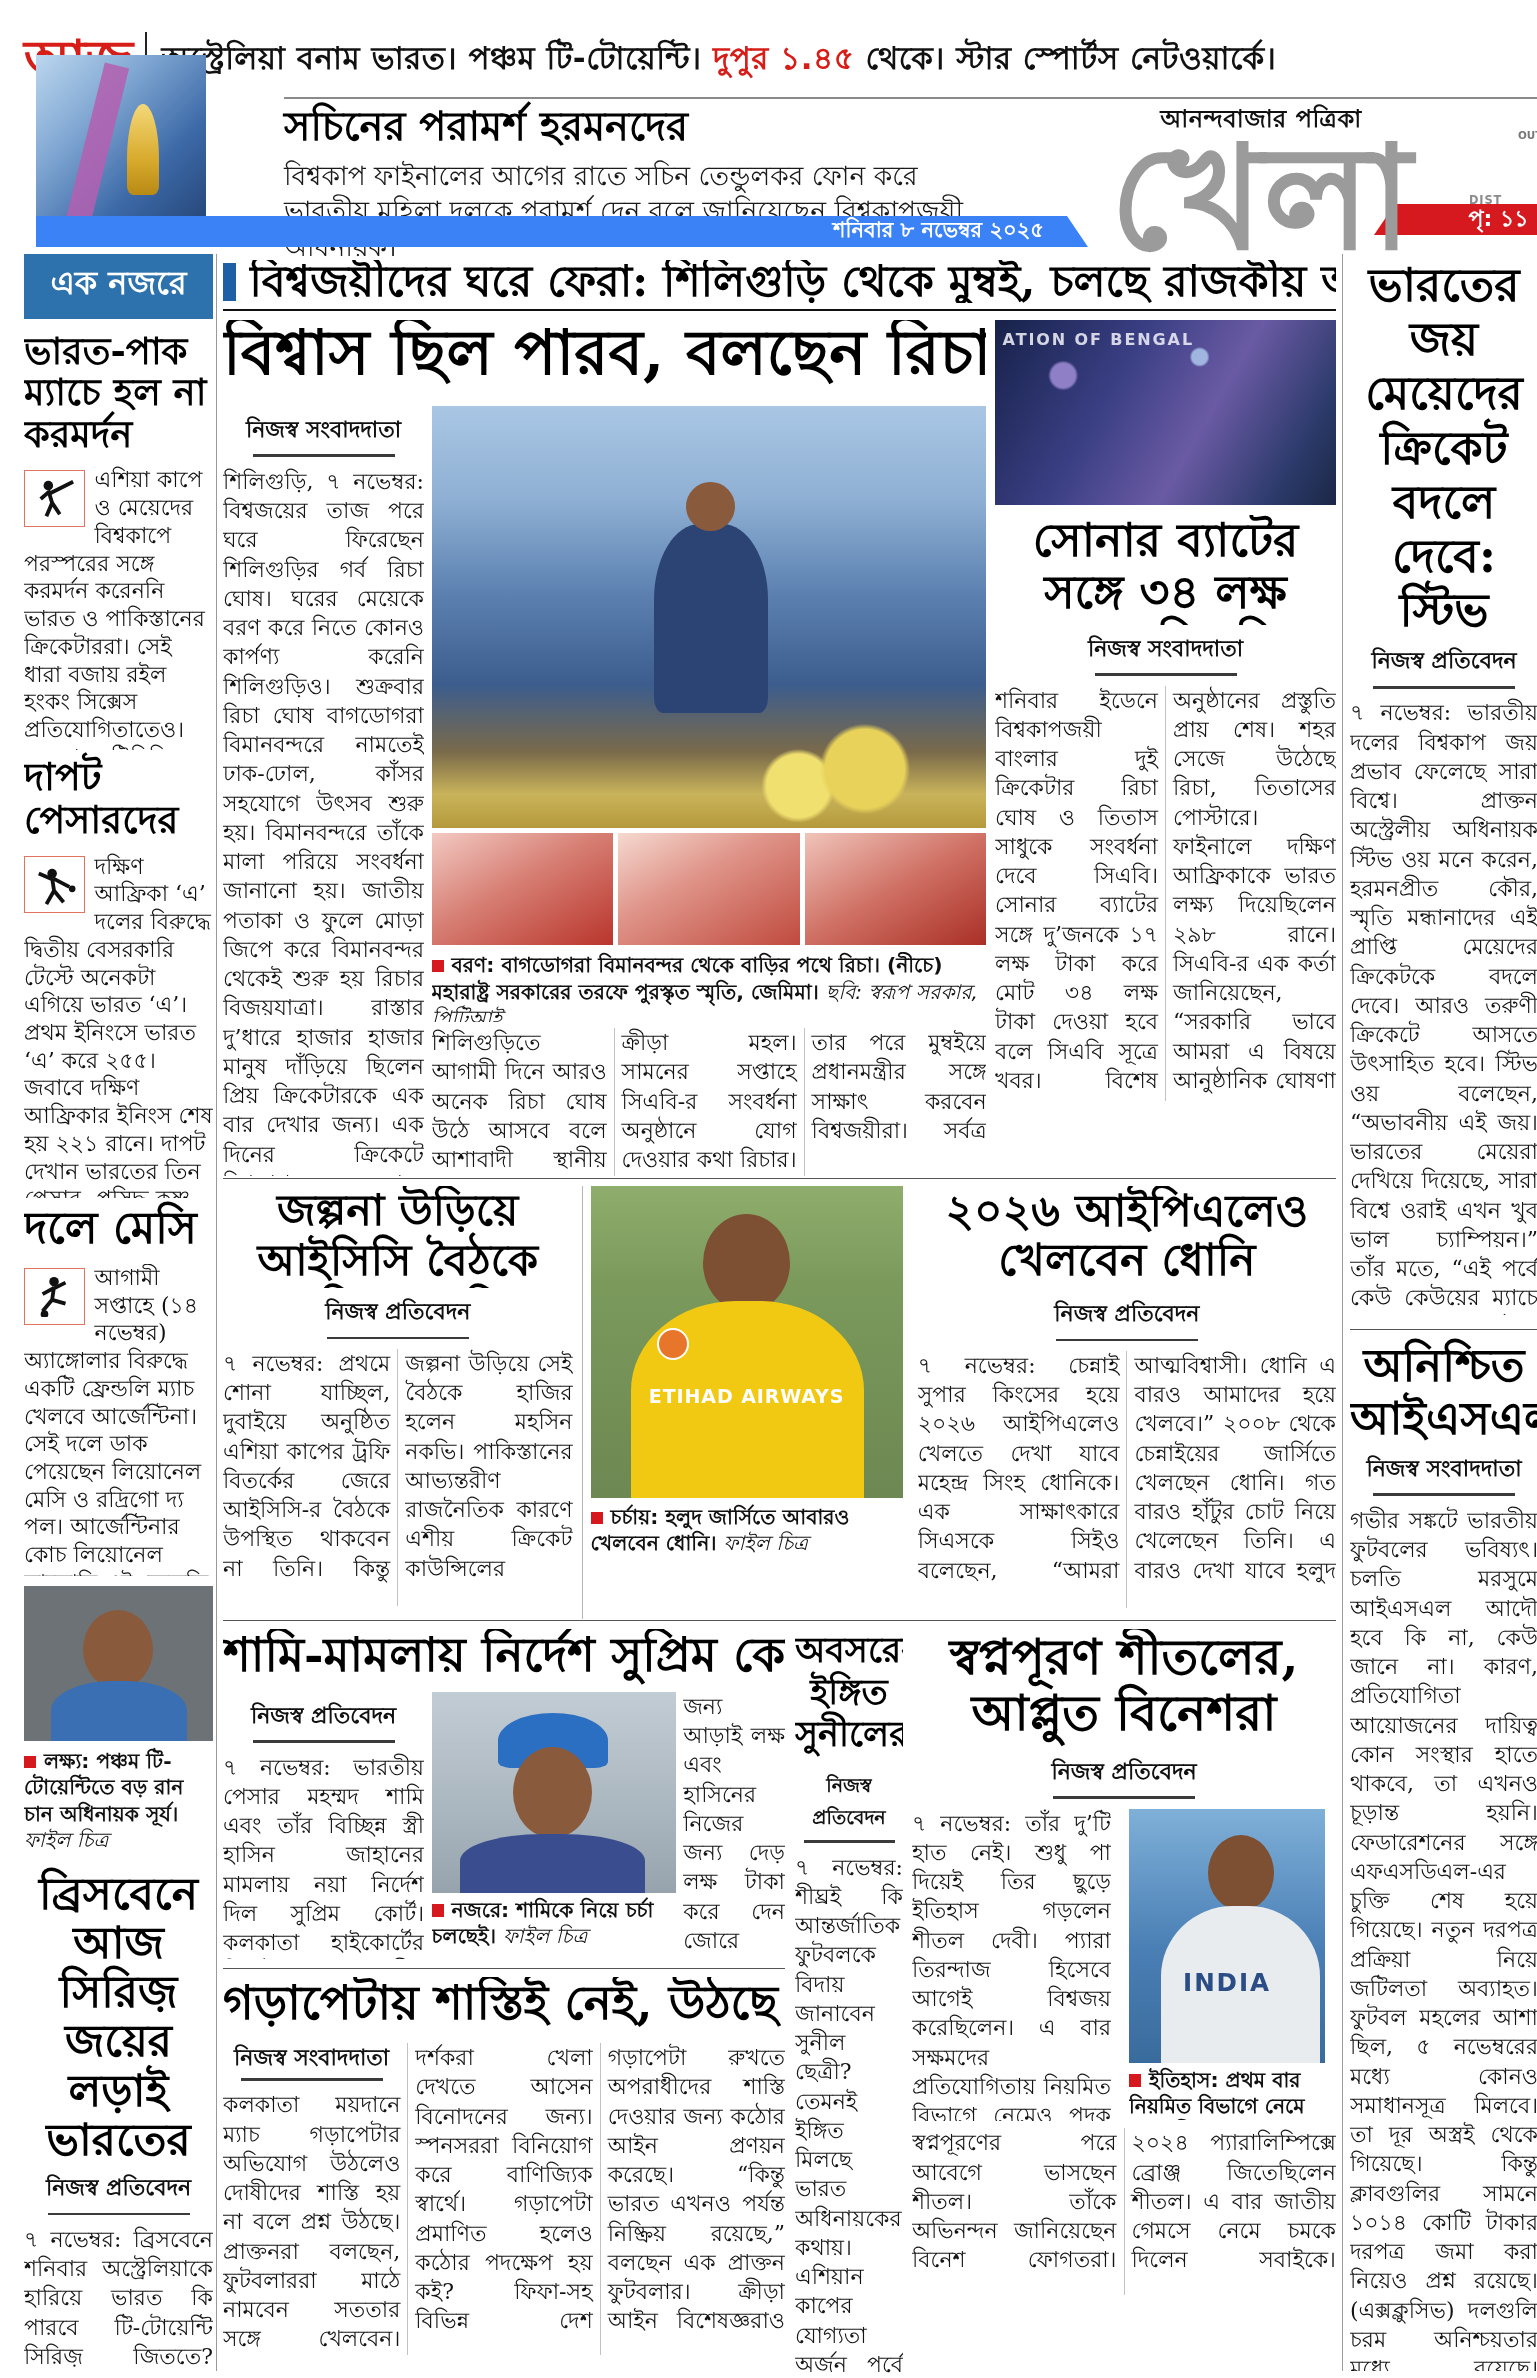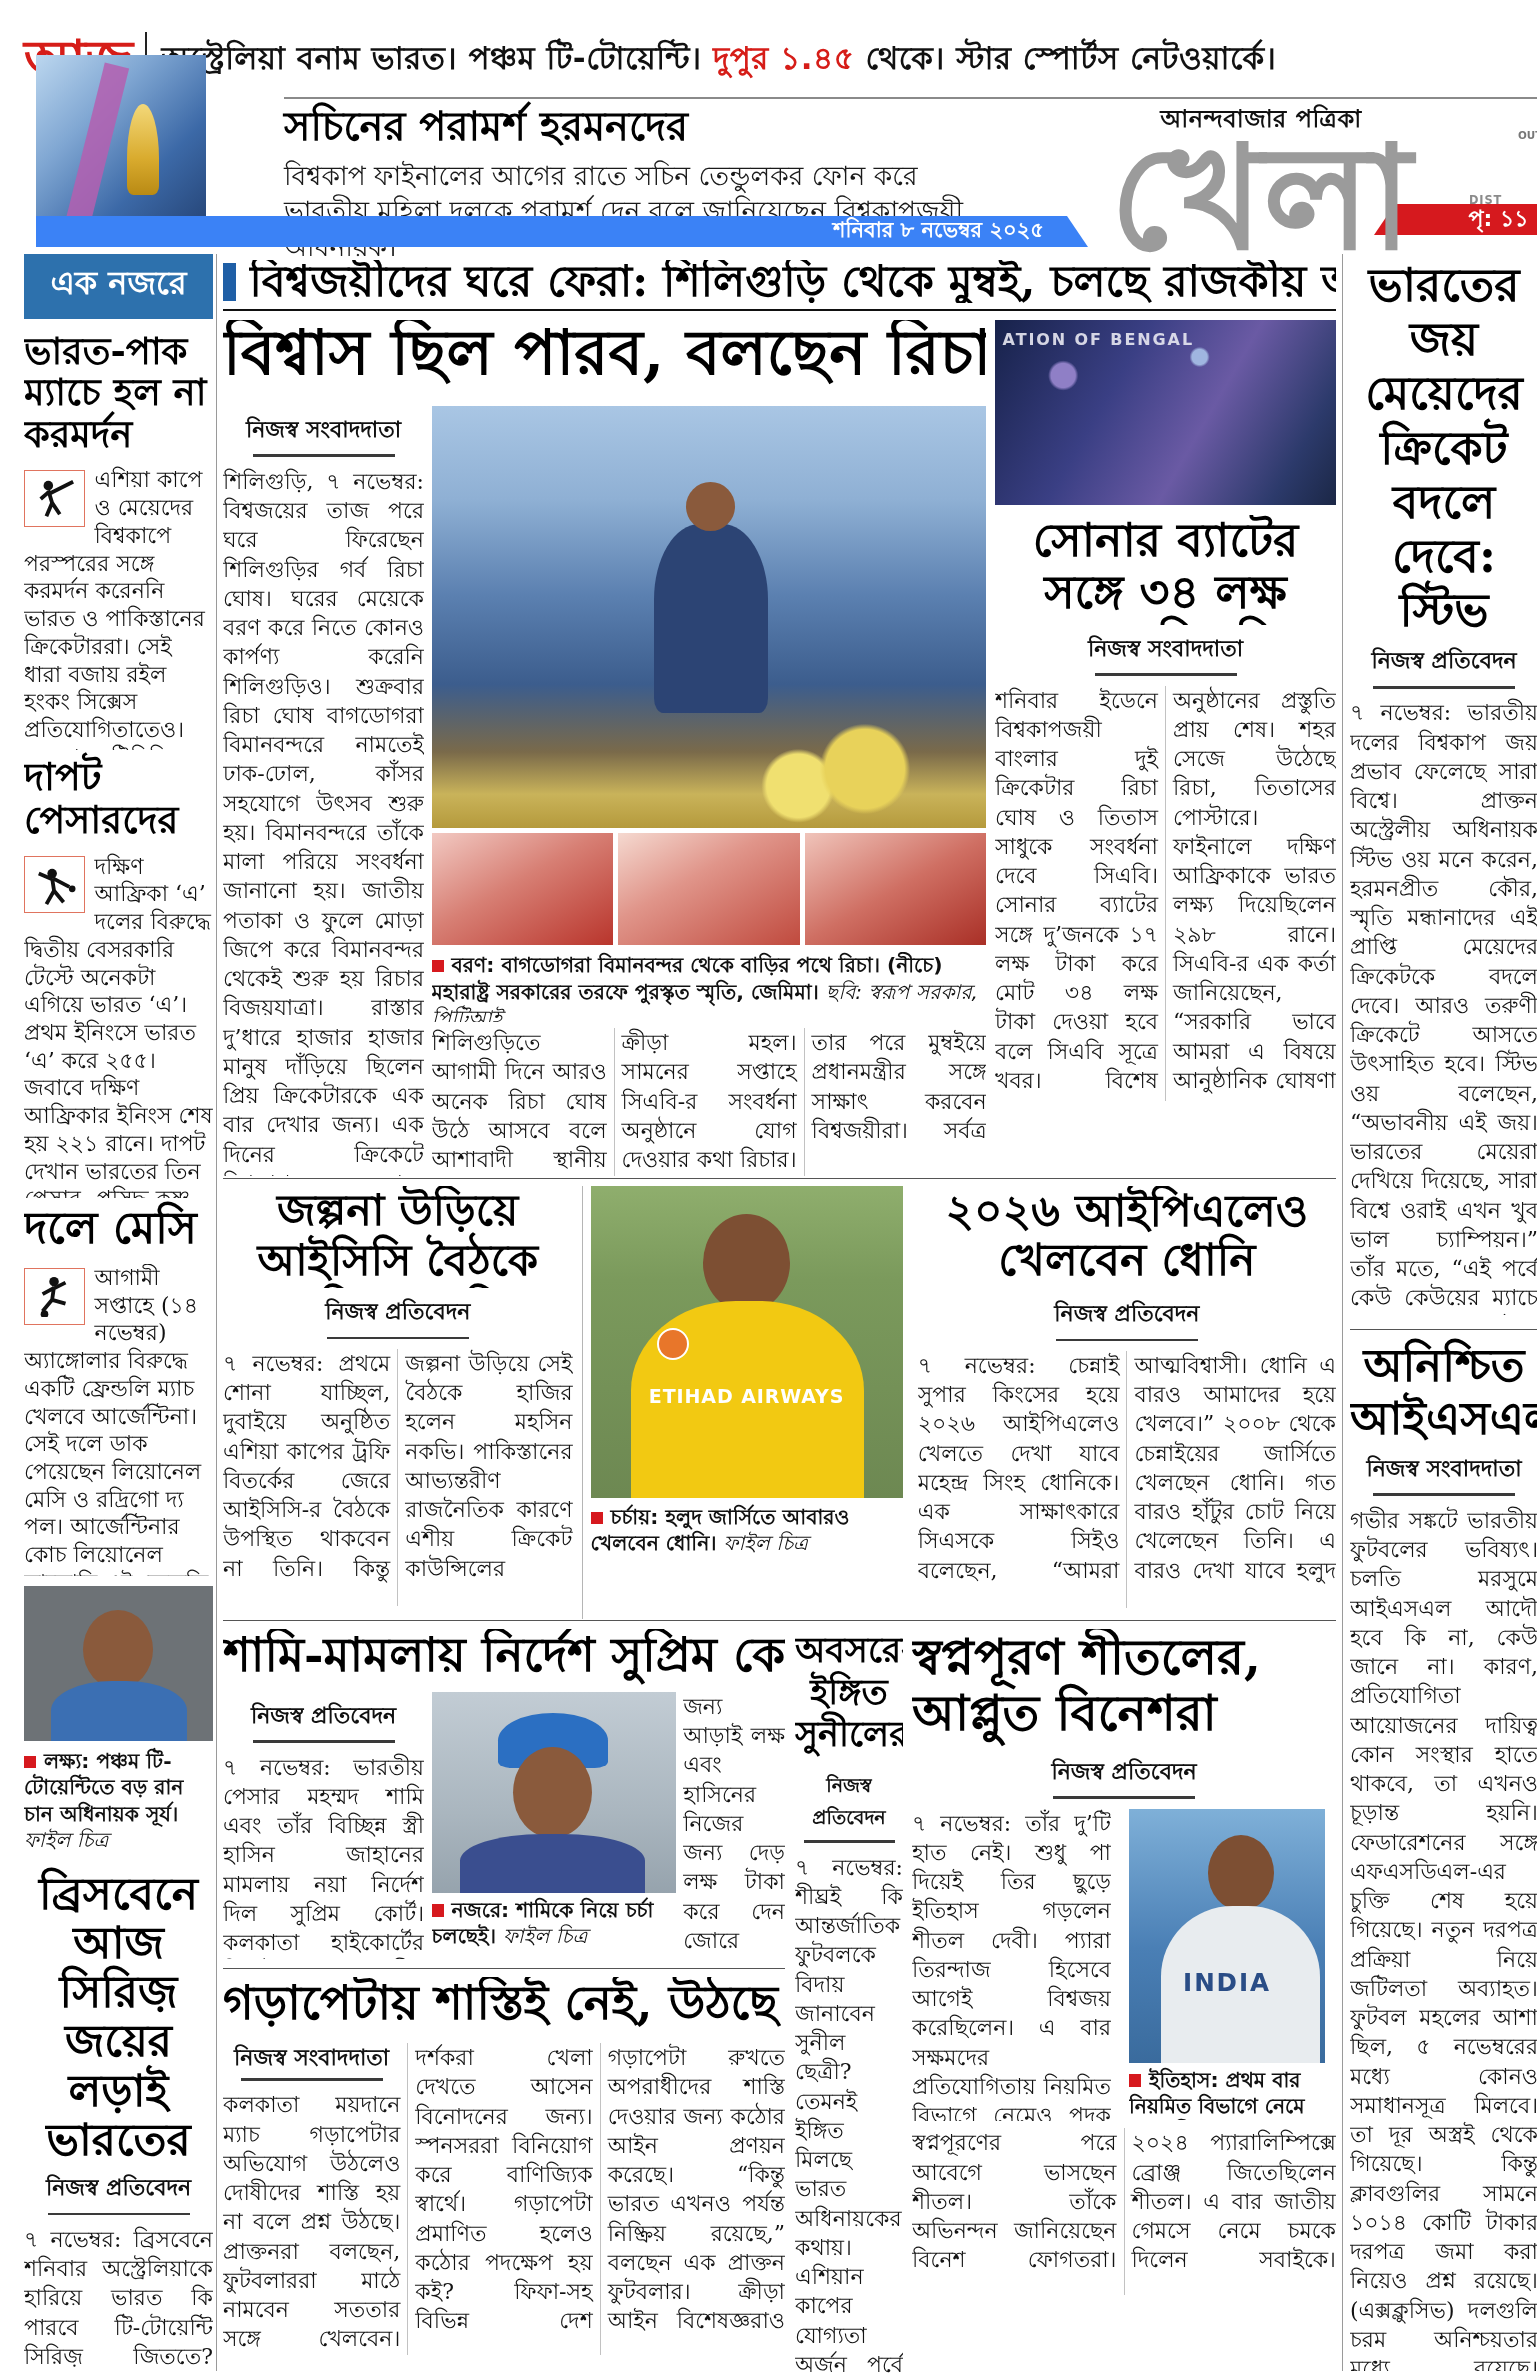--- a/index.html
+++ b/index.html
@@ -136,21 +136,21 @@
   .shami-r .bodytext{height:261px;}
   .lg-hr{height:0.9px;background:#555;margin:9.5px 0 7.6px;}
   .gara-h{font-size:47px;text-align:center;line-height:1.1;height:61px;overflow:hidden;white-space:nowrap;}
   .gara-body{height:312px;margin-top:5.7px;}
   .sunil{position:absolute;left:572px;top:7.6px;width:108px;}
   .sunil-h{font-size:35px;text-align:center;line-height:1.2;height:136px;overflow:hidden;}
   .sunil .byline{font-size:19px;}
   .sunil .byline::after{width:91px;}
   .sunil-body{height:530px;}
   .sheetal{position:absolute;left:689px;top:7.6px;width:424px;}
-  .sheetal-h{font-size:49px;text-align:left;line-height:1.15;height:119px;overflow:hidden;}
+  .sheetal-h{font-size:49px;text-align:center;line-height:1.15;height:119px;overflow:hidden;}
   .sheetal-flex{display:flex;margin-top:1.9px;}
   .sheetal-l{width:199px;flex:none;}
   .sheetal-l .bodytext{height:312px;}
   .sheetal-m{width:196px;flex:none;margin-left:18px;}
   .ph-sheetal{height:254px;background:linear-gradient(180deg,#7fb0d8 0%,#4a7fb5 55%,#3a6b9d 100%);}
   .ph-sheetal .p-head{left:79px;top:26.5px;width:66px;height:76px;background:#7d4f33;}
   .ph-sheetal .p-torso{left:32px;top:97px;width:159px;height:157px;background:#e8ecef;}
   .ph-sheetal .bibtxt{position:absolute;left:0;right:0;top:159px;text-align:center;color:#2a4d86;font-size:24.6px;font-weight:bold;letter-spacing:1.9px;z-index:2;}
   .sheetal-cap{margin-top:3.8px;height:53px;overflow:hidden;}
   .sheetal-bottom{margin-top:7.6px;height:167px;}

